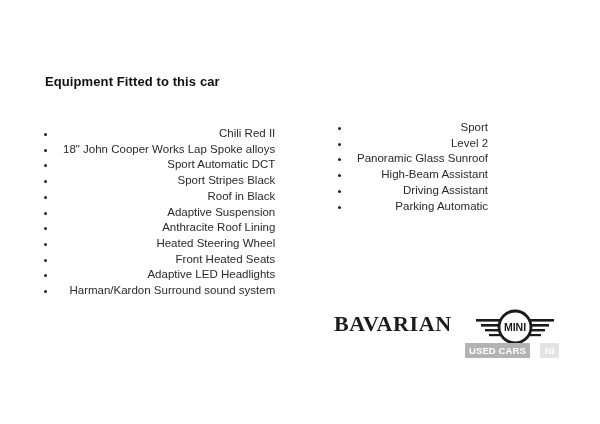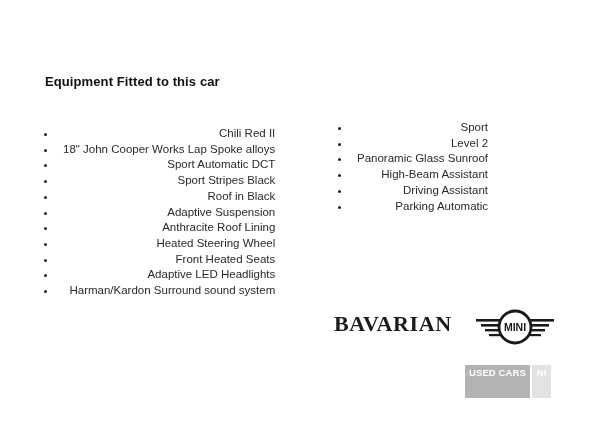--- a/index.html
+++ b/index.html
@@ -21,28 +21,28 @@
       background: #222;
     }
     .list-left { left: 44px; top: 126px; }
     .list-right { left: 338px; top: 120px; }
     .bavarian {
       position: absolute; left: 334px; top: 311px;
       font-family: "Liberation Serif", serif; font-weight: bold; font-size: 22px;
       letter-spacing: 0.6px; color: #1c1c1c;
     }
     .mini-logo { position: absolute; left: 476px; top: 307px; width: 78px; height: 40px; }
-    .badge { position: absolute; left: 465px; top: 365px; height: 33px; display: flex; }
+    .badge { position: absolute; left: 465px; top: 342px; height: 17px; display: flex; align-items: center; }
     .badge .used {
       background: #b3b3b3; color: #fff; font-size: 9.5px; font-weight: bold;
       padding: 0 4px; line-height: 15px; letter-spacing: 0.1px;
     }
     .badge .ni {
       background: #e3e3e3; color: #fff; font-size: 9.5px; font-weight: bold;
-      padding: 0 5px; line-height: 15px; margin-left: 2px;
+      padding: 0 5px; line-height: 15px; margin-left: 10px;
     }
   </style>
 </head>
 <body>
 
 <div class="title">Equipment Fitted to this car</div>
 
 <ul class="list list-left">
   <li><span class="bullet"></span><span>Chili Red II</span></li>
   <li><span class="bullet"></span><span>18" John Cooper Works Lap Spoke alloys</span></li>

